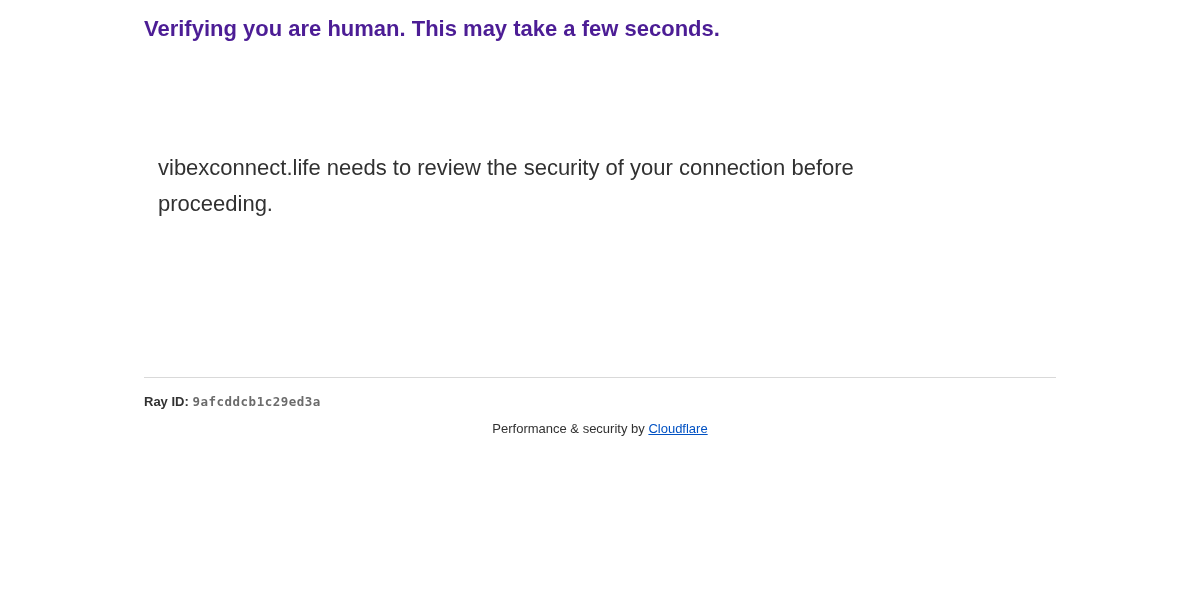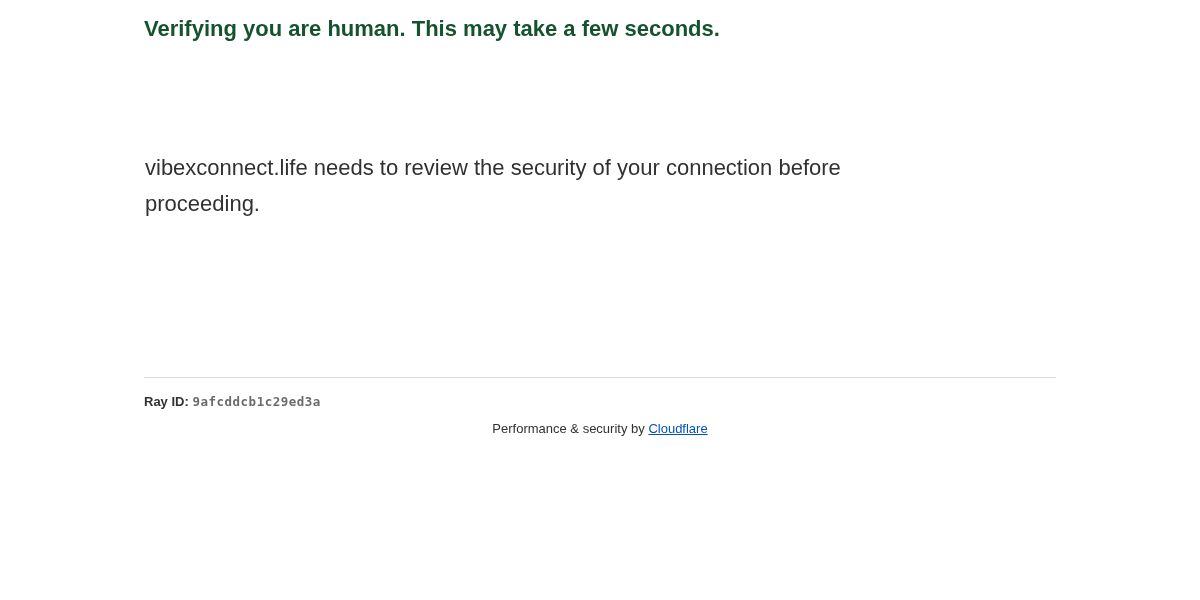--- a/index.html
+++ b/index.html
@@ -24,28 +24,28 @@
     font-size: 40px;
     line-height: 1.15;
     font-weight: bold;
     color: #313131;
   }
   .verify-subtitle {
     margin: 15px 0 0 0;
     font-size: 22px;
     line-height: 1.3;
     font-weight: bold;
-    color: #14532d;
+    color: #4c1d95;
   }
   .challenge-widget-area {
     height: 70px;
     margin: 18px 0;
   }
   .core-msg {
-    margin: 1px;
+    margin: 14px;
     max-width: 740px;
     font-size: 22px;
     line-height: 36px;
     font-weight: normal;
     color: #313131;
   }
   .footer {
     margin-top: 155px;
     border-top: 1px solid #d9d9d9;
   }

